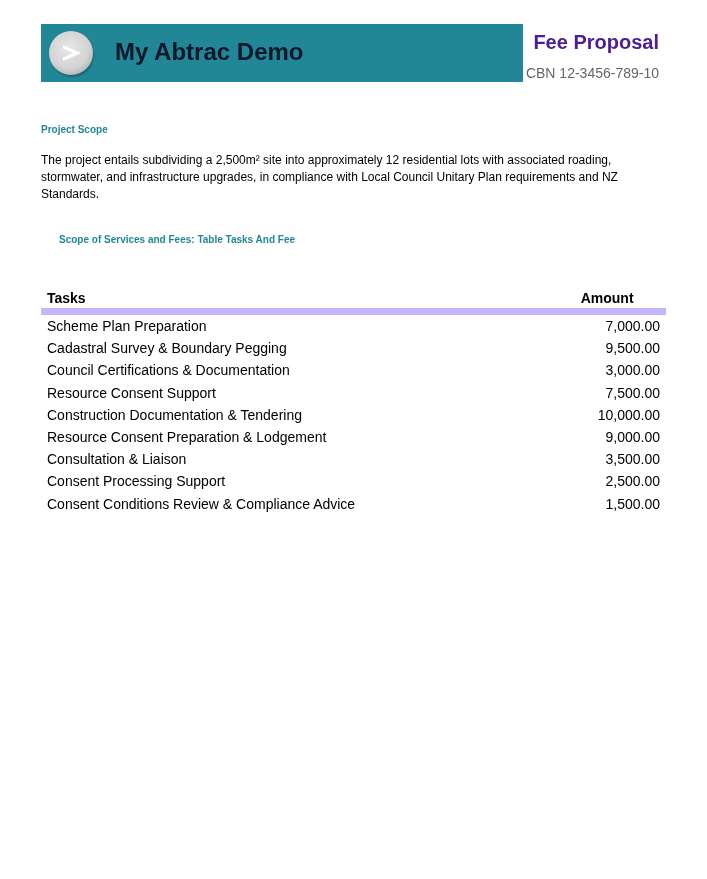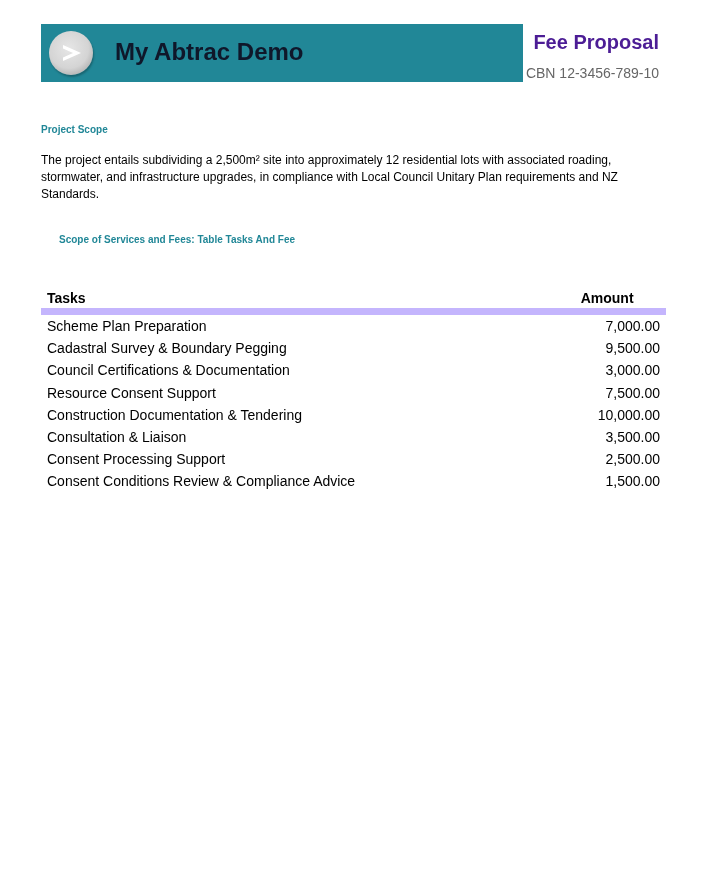--- a/index.html
+++ b/index.html
@@ -150,20 +150,24 @@
     </tr>
     <tr>
       <td>Resource Consent Support</td>
       <td class="amount">7,500.00</td>
     </tr>
     <tr>
       <td>Construction Documentation &amp; Tendering</td>
       <td class="amount">10,000.00</td>
     </tr>
     <tr>
+      <td>Resource Consent Preparation &amp; Lodgement</td>
+      <td class="amount">9,000.00</td>
+    </tr>
+    <tr>
       <td>Consultation &amp; Liaison</td>
       <td class="amount">3,500.00</td>
     </tr>
     <tr>
       <td>Consent Processing Support</td>
       <td class="amount">2,500.00</td>
     </tr>
     <tr>
       <td>Consent Conditions Review &amp; Compliance Advice</td>
       <td class="amount">1,500.00</td>

